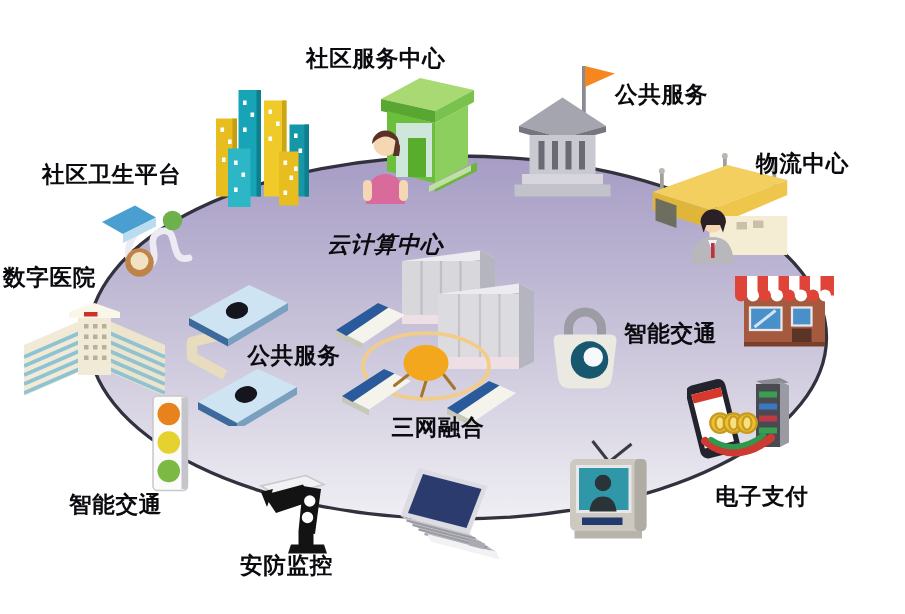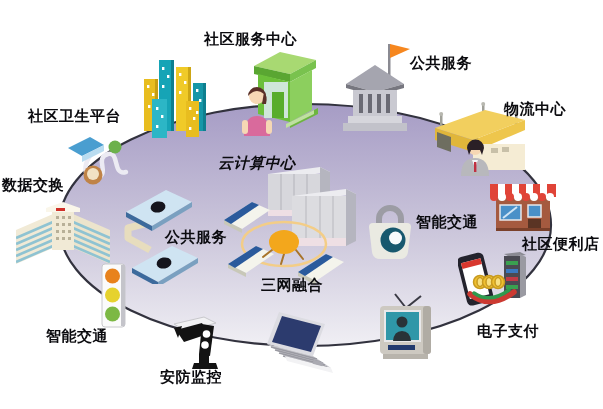--- a/index.html
+++ b/index.html
@@ -312,23 +312,22 @@
         <ellipse cx="31" cy="34" rx="3" ry="4.5" fill="#f8e080"></ellipse>
       <circle cx="40" cy="34" r="6.5" fill="#f0c030"></circle>
         <ellipse cx="40" cy="34" rx="3" ry="4.5" fill="#f8e080"></ellipse>
     </g>
   </svg>
 
   <div class="node-label" style="left:172px;top:30px;margin-left:32px;">社区服务中心</div>
   <div class="node-label" style="left:410px;top:54px;">公共服务</div>
   <div class="node-label" style="left:12px;top:107px;margin-left:16px;">社区卫生平台</div>
   <div class="node-label" style="left:504px;top:100px;">物流中心</div>
-  <div class="node-label" style="left:2px;top:176px;">数据交换</div>
+  <div class="node-label" style="left:2px;top:176px;">数字医院</div>
   <div class="node-label" style="left:218px;top:154px;font-style:italic;">云计算中心</div>
   <div class="node-label" style="left:416px;top:213px;">智能交通</div>
-  <div class="node-label" style="left:522px;top:235px;">社区便利店</div>
   <div class="node-label" style="left:165px;top:228px;">公共服务</div>
   <div class="node-label" style="left:261px;top:276px;">三网融合</div>
   <div class="node-label" style="left:46px;top:327px;text-align:right;">智能交通</div>
   <div class="node-label" style="left:477px;top:322px;">电子支付</div>
   <div class="node-label" style="left:160px;top:368px;">安防监控</div>
 
 </div>
 
 </body></html>

